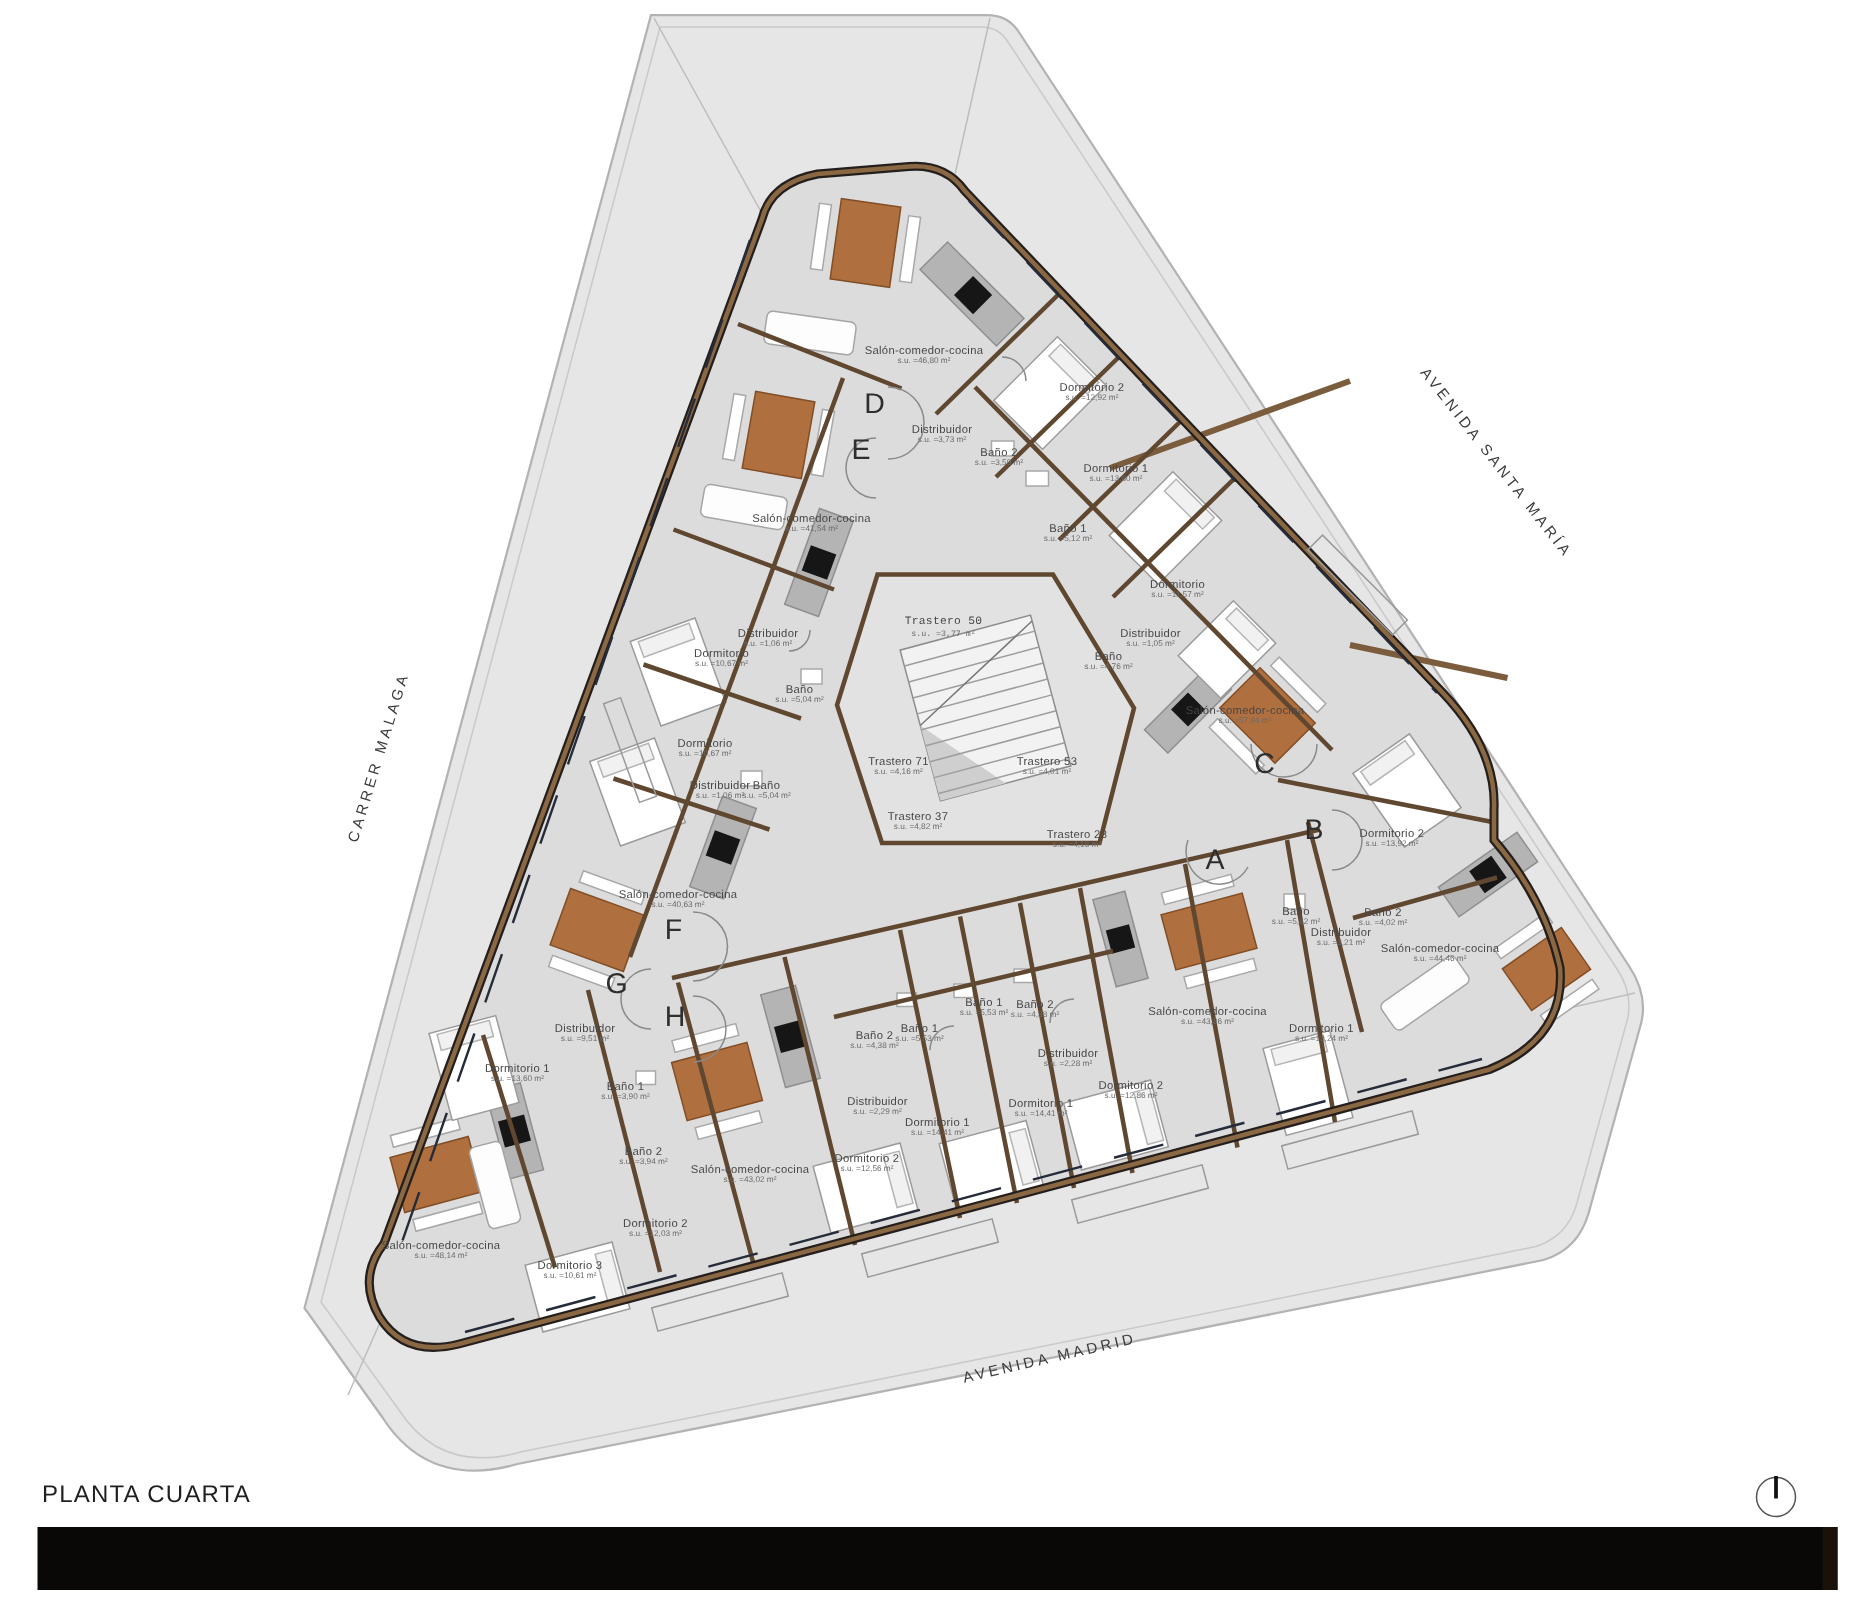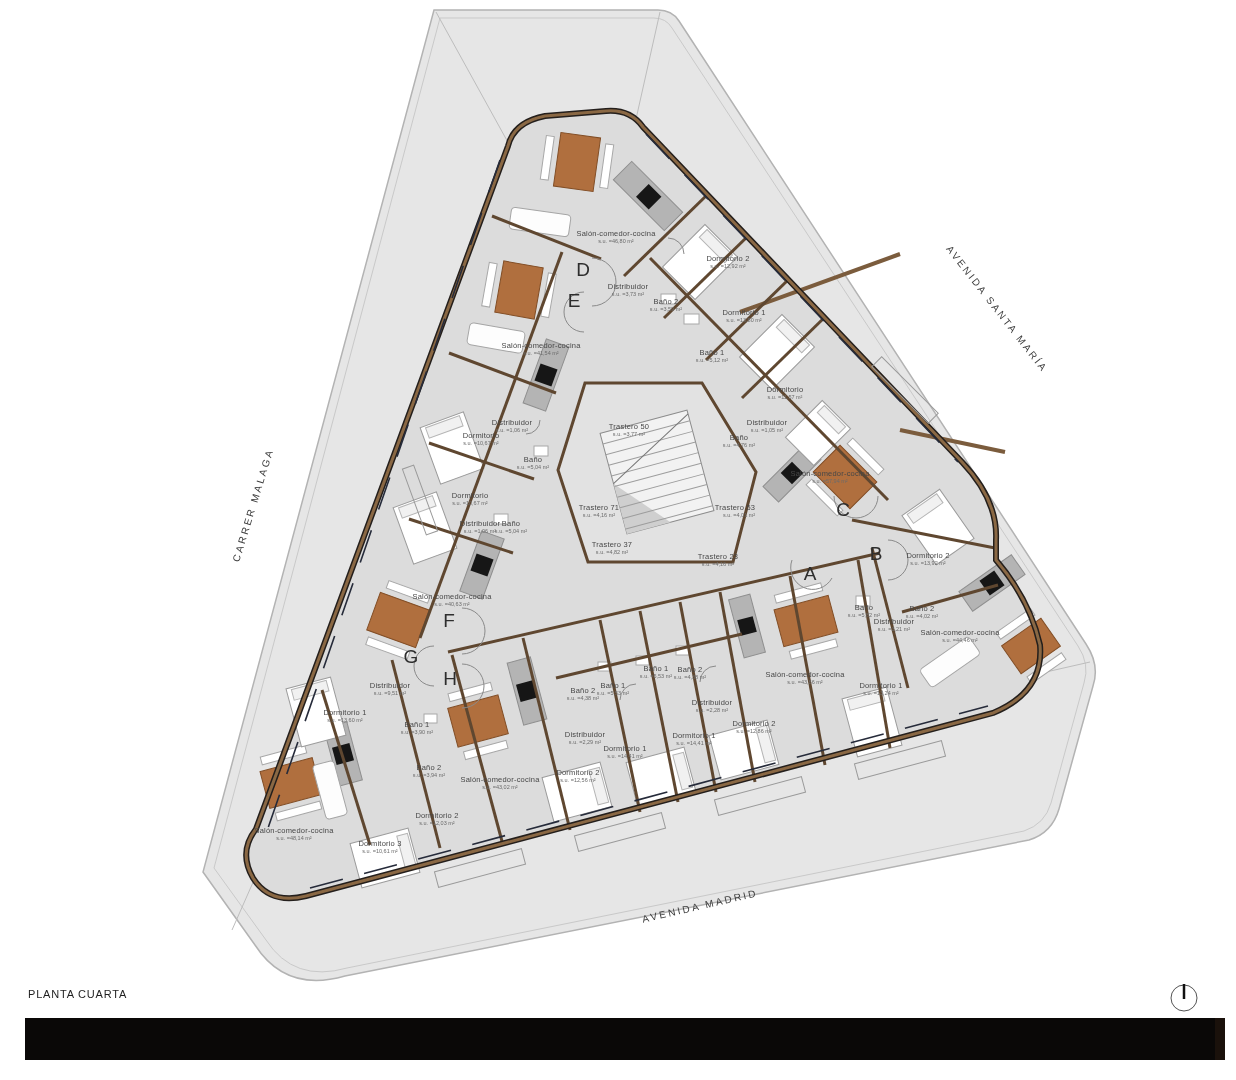--- a/index.html
+++ b/index.html
@@ -8,21 +8,21 @@
   #plan-svg{position:absolute;left:0;top:0;}
   #labels-layer{position:absolute;left:0;top:0;width:1236px;height:1080px;pointer-events:none;}
   .room-label{position:absolute;transform:translate(-50%,-50%);text-align:center;
               color:#474747;line-height:1.2;white-space:nowrap;}
   .room-label .rname{font-size:7.5px;display:block;letter-spacing:.2px;margin-top:43px;}
   .room-label .rarea{font-size:5.5px;display:block;color:#6b6b6b;}
   .unit-letter{position:absolute;transform:translate(-50%,-50%);font-size:19px;
                font-weight:300;color:#2e2e2e;}
   .street-label{position:absolute;font-size:10px;letter-spacing:2.4px;color:#3c3c3c;
                 white-space:nowrap;}
-  .plan-title{position:absolute;left:28px;top:988px;font-size:11px;letter-spacing:.8px;
+  .plan-title{position:absolute;left:28px;top:988px;font-size:16px;letter-spacing:.8px;
               color:#1f1f1f;}
   .footer-bar{position:absolute;left:25px;top:1018px;width:1190px;height:42px;
               background:#0a0807;border-right:10px solid #1a110b;}
   .north{position:absolute;left:1166px;top:978px;}
 </style>
 </head>
 <body>
 
 <div id="canvas">
 
@@ -357,29 +357,29 @@
         <span class="rarea">s.u. =1,06 m²</span>
       </div>
       <div class="room-label" style="left: 511px; top: 505px;">
         <span class="rname">Baño</span>
         <span class="rarea">s.u. =5,04 m²</span>
       </div>
       <div class="room-label" style="left: 452px; top: 578px;">
         <span class="rname">Salón-comedor-cocina</span>
         <span class="rarea">s.u. =40,63 m²</span>
       </div>
-      <div class="room-label" style="left: 629px; top: 408px;">
+      <div class="room-label" style="left: 629px; top: 397px; font-family: Liberation Mono, monospace;">
         <span class="rname">Trastero 50</span>
         <span class="rarea">s.u. =3,77 m²</span>
       </div>
       <div class="room-label" style="left: 599px; top: 489px;">
         <span class="rname">Trastero 71</span>
         <span class="rarea">s.u. =4,16 m²</span>
       </div>
-      <div class="room-label" style="left: 735px; top: 489px; text-align: right;">
+      <div class="room-label" style="left: 698px; top: 489px;">
         <span class="rname">Trastero 53</span>
         <span class="rarea">s.u. =4,01 m²</span>
       </div>
       <div class="room-label" style="left: 612px; top: 526px;">
         <span class="rname">Trastero 37</span>
         <span class="rarea">s.u. =4,82 m²</span>
       </div>
       <div class="room-label" style="left: 718px; top: 538px;">
         <span class="rname">Trastero 23</span>
         <span class="rarea">s.u. =4,16 m²</span>

